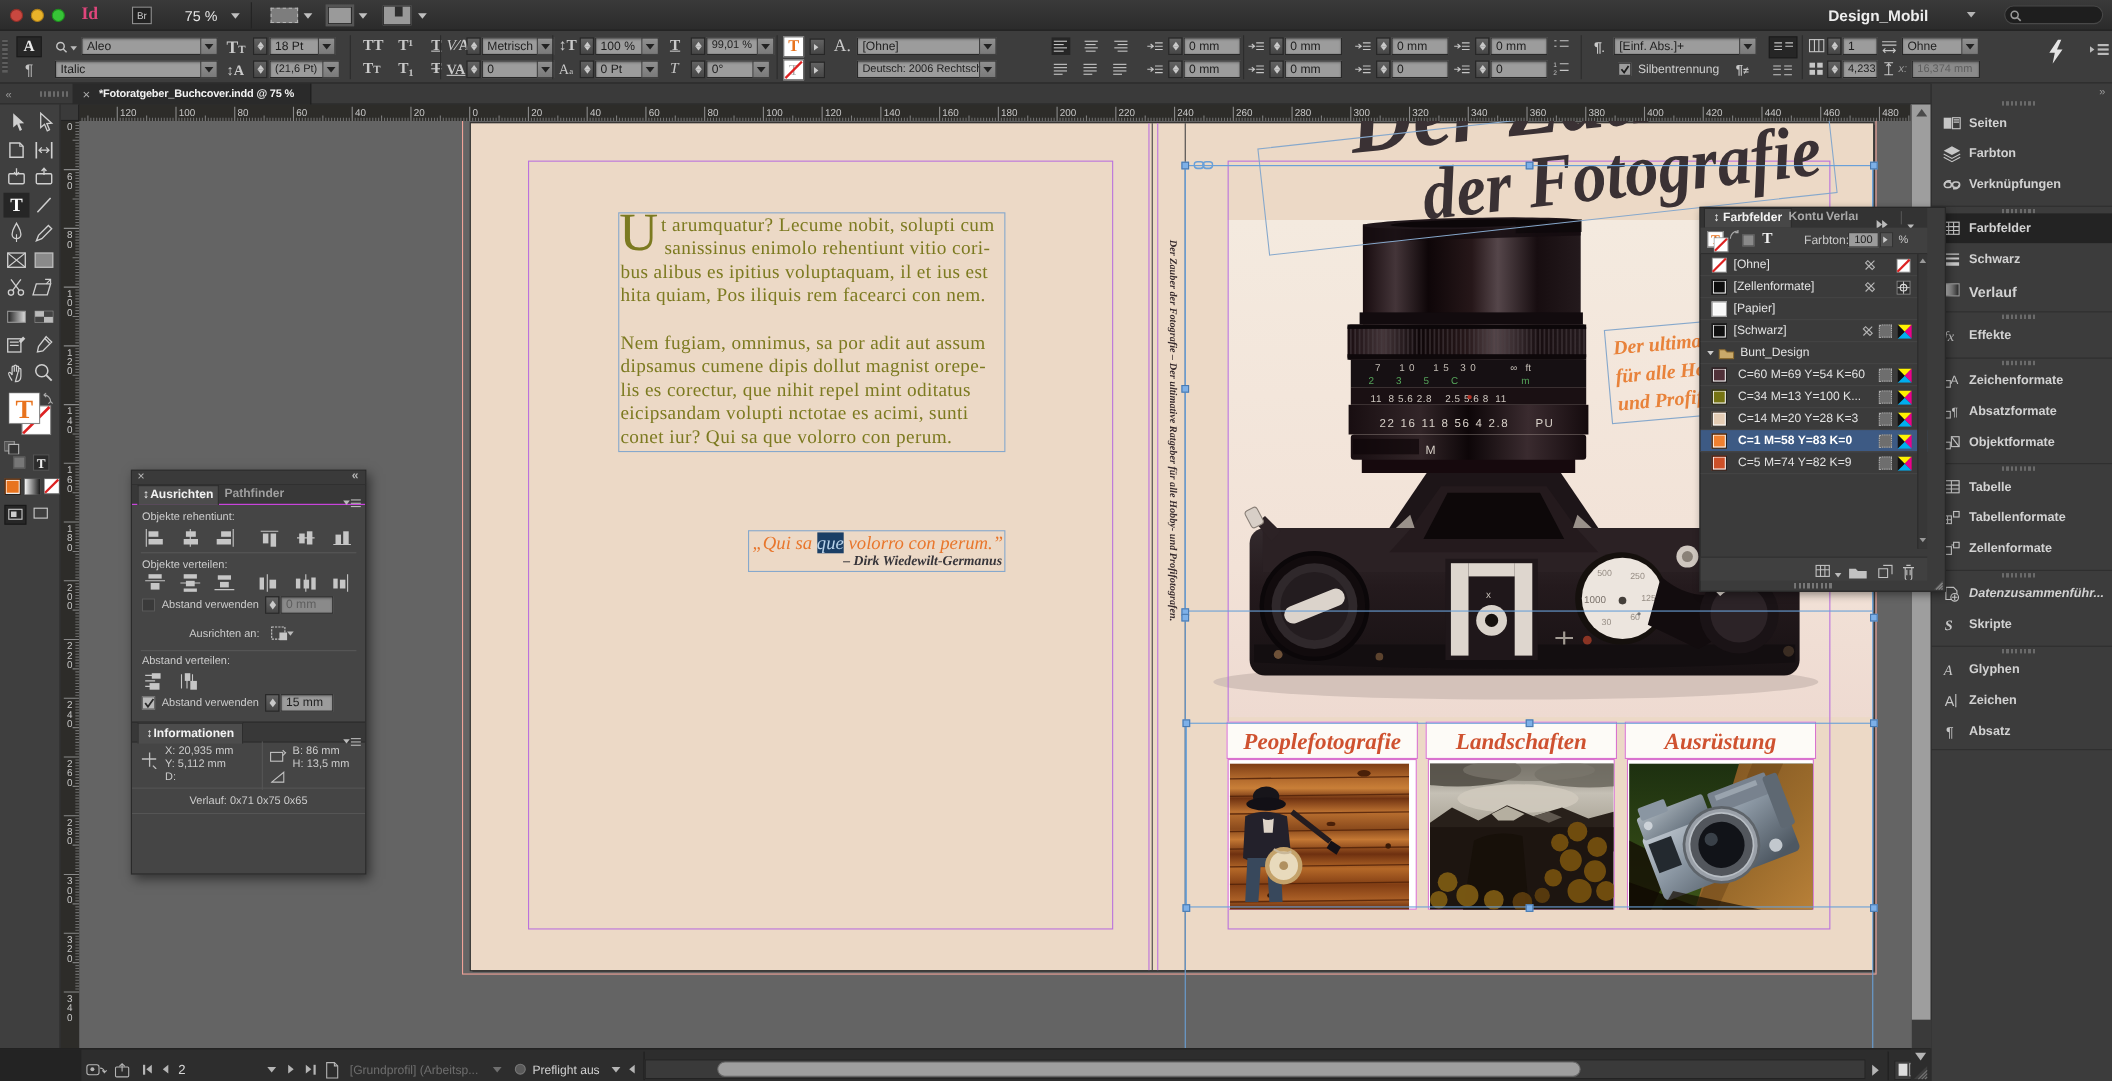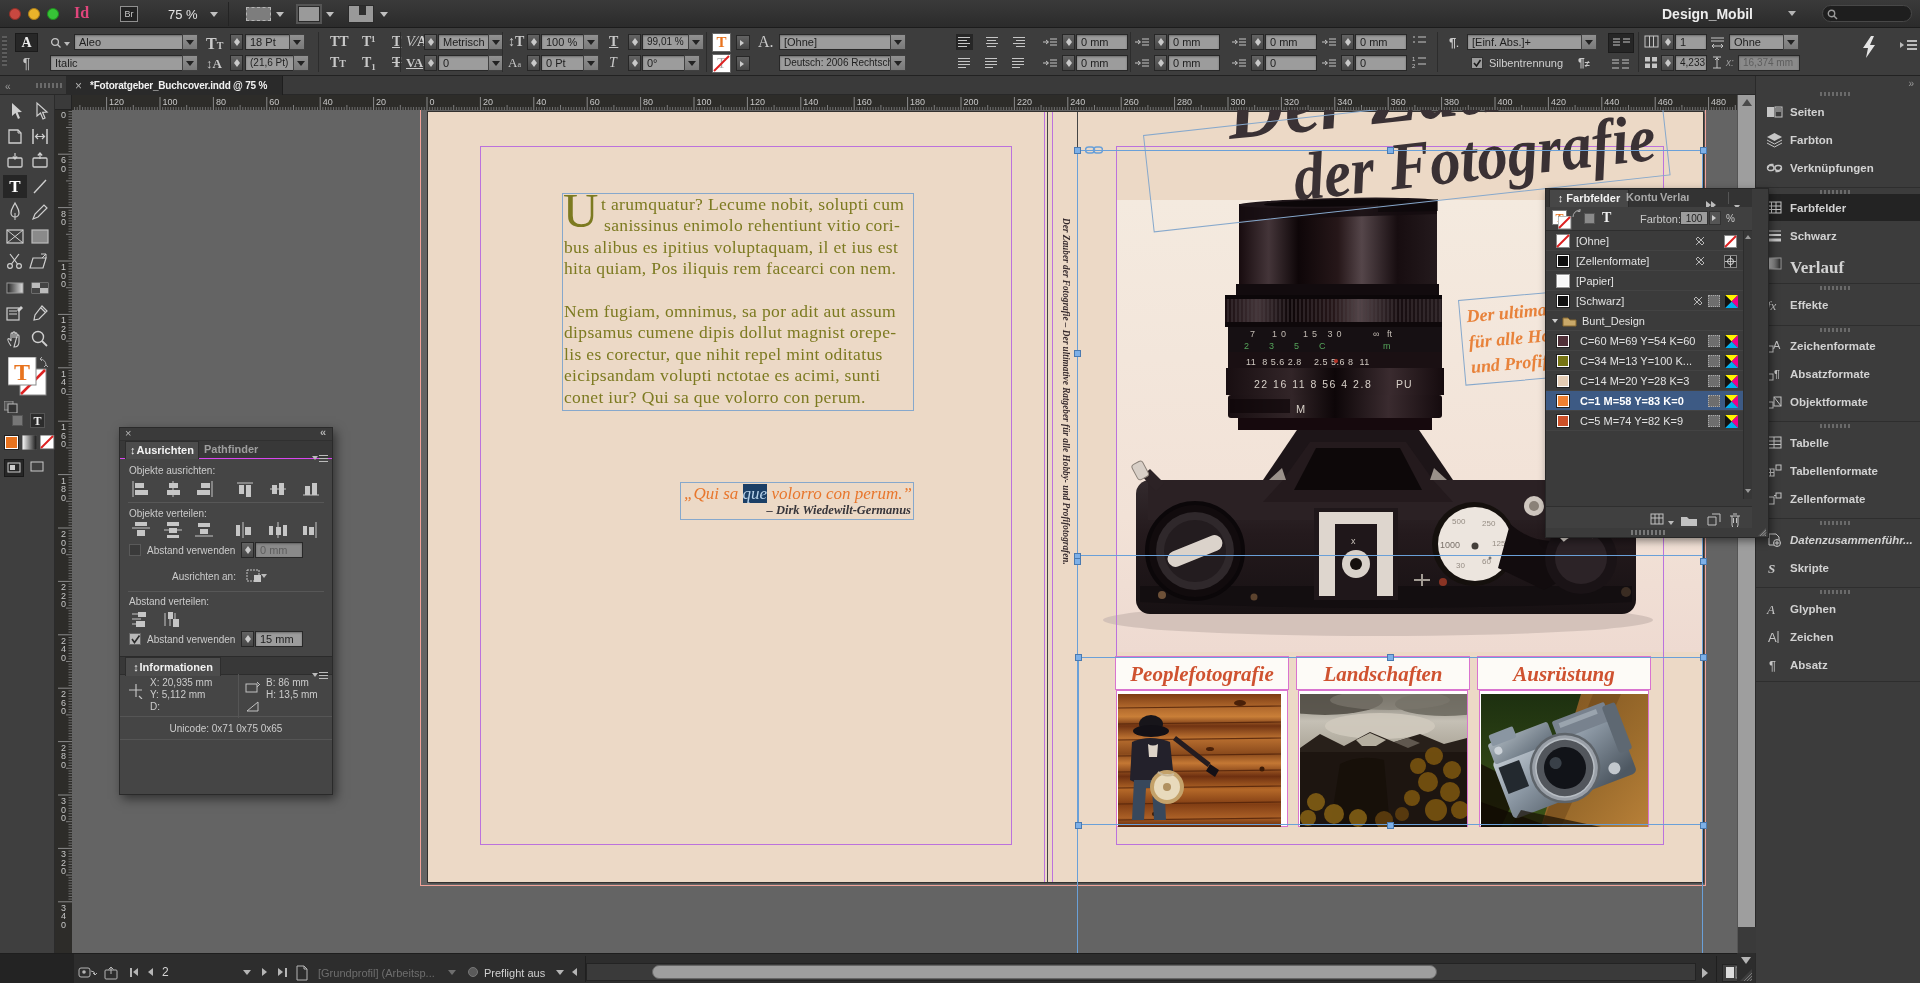--- a/index.html
+++ b/index.html
@@ -1852,21 +1852,21 @@
 <div class="abs" style="left:119px;top:427px;width:214px;height:368px;background:#454545;border:1px solid #2a2a2a;box-shadow:3px 4px 10px rgba(0,0,0,0.5);overflow:hidden;z-index:20;">
 <div class="abs" style="left:0;top:0;width:212px;height:13px;background:#3a3a3a;border-bottom:1px solid #303030;">
 <span class="abs" style="left:5px;top:-1px;color:#b5b5b5;font-size:11px;">×</span>
 <span class="abs" style="right:6px;top:-2px;color:#b5b5b5;font-size:11px;font-weight:bold;">«</span>
     </div>
 <div class="abs" style="left:0;top:13px;width:212px;height:18px;background:#383838;border-bottom:1px solid #d946ef;">
  <div class="abs" style="left:5px;top:0;width:74px;height:18px;background:#4c4c4c;border:1px solid #2d2d2d;border-bottom:none;color:#f2f2f2;font-size:11px;font-weight:bold;text-align:center;line-height:17px;">↕ Ausrichten</div>
  <div class="abs" style="left:84px;top:2px;color:#9e9e9e;font-size:11px;font-weight:bold;">Pathfinder</div>
  <div class="abs" style="right:4px;top:5px;"><div style="width:0;height:0;border-left:3px solid transparent;border-right:3px solid transparent;border-top:4px solid #bbb;display:inline-block;"></div><div style="display:inline-block;width:9px;height:1.5px;background:#bbb;box-shadow:0 3px 0 #bbb,0 6px 0 #bbb;vertical-align:4px;margin-left:1px;"></div></div>
 </div>
-<div class="abs" style="left:9px;top:37px;color:#ccc;font-size:10px;">Objekte ausrichten:</div>
+<div class="abs" style="left:9px;top:37px;color:#ccc;font-size:10px;">Objekte rehentiunt:</div>
 <svg class="abs" style="left:10px;top:52px;" width="22" height="18" viewBox="0 0 22 18">
       <line x1="3" y1="1" x2="3" y2="17" stroke="#c6c6c6"></line>
       <rect x="5" y="3" width="9" height="5" fill="#c6c6c6"></rect>
       <rect x="5" y="10" width="13" height="5" fill="#c6c6c6"></rect>
     </svg>
 <svg class="abs" style="left:42px;top:52px;" width="22" height="18" viewBox="0 0 22 18">
       <line x1="11" y1="1" x2="11" y2="17" stroke="#c6c6c6"></line>
       <rect x="7" y="3" width="9" height="5" fill="#c6c6c6"></rect>
       <rect x="5" y="10" width="13" height="5" fill="#c6c6c6"></rect>
     </svg>
@@ -1971,21 +1971,21 @@
 <div class="abs" style="left:118px;top:246px;width:1px;height:44px;background:#555;"></div>
 <svg class="abs" style="left:124px;top:252px;" width="17" height="15">
       <rect x="2" y="4" width="11" height="8" fill="none" stroke="#c2c2c2"></rect>
       <path d="M13 2 l2.5 2.5 M13 7 l3-3" stroke="#c2c2c2" fill="none"></path>
     </svg>
 <div class="abs" style="left:146px;top:249px;color:#ccc;font-size:10px;line-height:11.8px;">B: 86 mm<br>H: 13,5 mm</div>
 <svg class="abs" style="left:126px;top:273px;" width="13" height="11">
       <path d="M1 10 L12 10 L12 1 Z" fill="none" stroke="#c2c2c2"></path>
     </svg>
 <div class="abs" style="left:0px;top:288px;width:212px;height:1px;background:#555;"></div>
-<div class="abs" style="left:0px;top:295px;width:212px;text-align:center;color:#ccc;font-size:10px;">Unicode: 0x71 0x75 0x65</div>
+<div class="abs" style="left:0px;top:295px;width:212px;text-align:center;color:#ccc;font-size:10px;">Verlauf: 0x71 0x75 0x65</div>
 <div class="abs" style="left:0px;top:311px;width:212px;height:1px;background:#555;"></div>
 </div>
 <div class="abs" style="left:1545px;top:188px;width:224px;height:350px;background:#3b3b3b;border:1px solid #272727;box-shadow:2px 3px 8px rgba(0,0,0,0.45);z-index:20;">
 <div class="abs" style="left:0;top:0;width:206px;height:18px;background:#333;">
  <div class="abs" style="left:3px;top:0;width:80px;height:18px;background:#474747;border:1px solid #2a2a2a;border-bottom:none;color:#f2f2f2;font-size:11px;font-weight:bold;text-align:center;line-height:17px;">↕ Farbfelder</div>
  <div class="abs" style="left:80px;top:2px;color:#a8a8a8;font-size:11px;font-weight:bold;">Kontu</div>
  <div class="abs" style="left:114px;top:2px;color:#a8a8a8;font-size:11px;font-weight:bold;">Verlaı</div>
  <div class="abs" style="left:160px;top:6px;width:14px;height:8px;"><div style="width:0;height:0;border-top:4px solid transparent;border-bottom:4px solid transparent;border-left:5px solid #bbb;display:inline-block;"></div><div style="width:0;height:0;border-top:4px solid transparent;border-bottom:4px solid transparent;border-left:5px solid #bbb;display:inline-block;"></div></div>
  <div class="abs" style="left:182px;top:3px;width:1px;height:12px;background:#555;"></div>
  <div class="abs" style="right:4px;top:6px;width:14px;height:8px;"><div style="width:0;height:0;border-left:3px solid transparent;border-right:3px solid transparent;border-top:4px solid #bbb;display:inline-block;"></div><div style="display:inline-block;width:8px;height:1.5px;background:#bbb;box-shadow:0 3px 0 #bbb,0 6px 0 #bbb;vertical-align:4px;margin-left:1px;"></div></div>
@@ -2201,21 +2201,21 @@
       <svg width="17" height="16" viewBox="0 0 17 16">
         <defs>
           <linearGradient id="dv" x1="0" x2="1">
             <stop offset="0" stop-color="#ddd"></stop>
             <stop offset="1" stop-color="#222"></stop>
           </linearGradient>
         </defs>
         <rect x="1" y="2" width="14" height="11" fill="url(#dv)" stroke="#999"></rect>
       </svg>
     </div>
-<div class="abs" style="left:34px;top:182px;color:#d2d2d2;font-size:17px;font-weight:bold;font-family:Liberation Serif, serif;">Verlauf</div>
+<div class="abs" style="left:34px;top:182px;color:#d2d2d2;font-size:13px;font-weight:bold;">Verlauf</div>
 <div class="abs" style="left:10px;top:221px;width:17px;height:16px;">
       <svg width="17" height="16" viewBox="0 0 17 16">
         <text x="1" y="13" font-size="13" font-style="italic" font-family="Liberation Serif" fill="#c6c6c6">fx</text>
       </svg>
     </div>
 <div class="abs" style="left:34px;top:223px;color:#d2d2d2;font-size:11.5px;font-weight:bold;">Effekte</div>
 <div class="abs" style="left:10px;top:262px;width:17px;height:16px;">
       <svg width="17" height="16" viewBox="0 0 17 16">
         <rect x="1" y="8" width="6" height="6" fill="none" stroke="#c6c6c6"></rect>
         <text x="7" y="11" font-size="11" font-family="Liberation Sans" fill="#c6c6c6">A</text>

